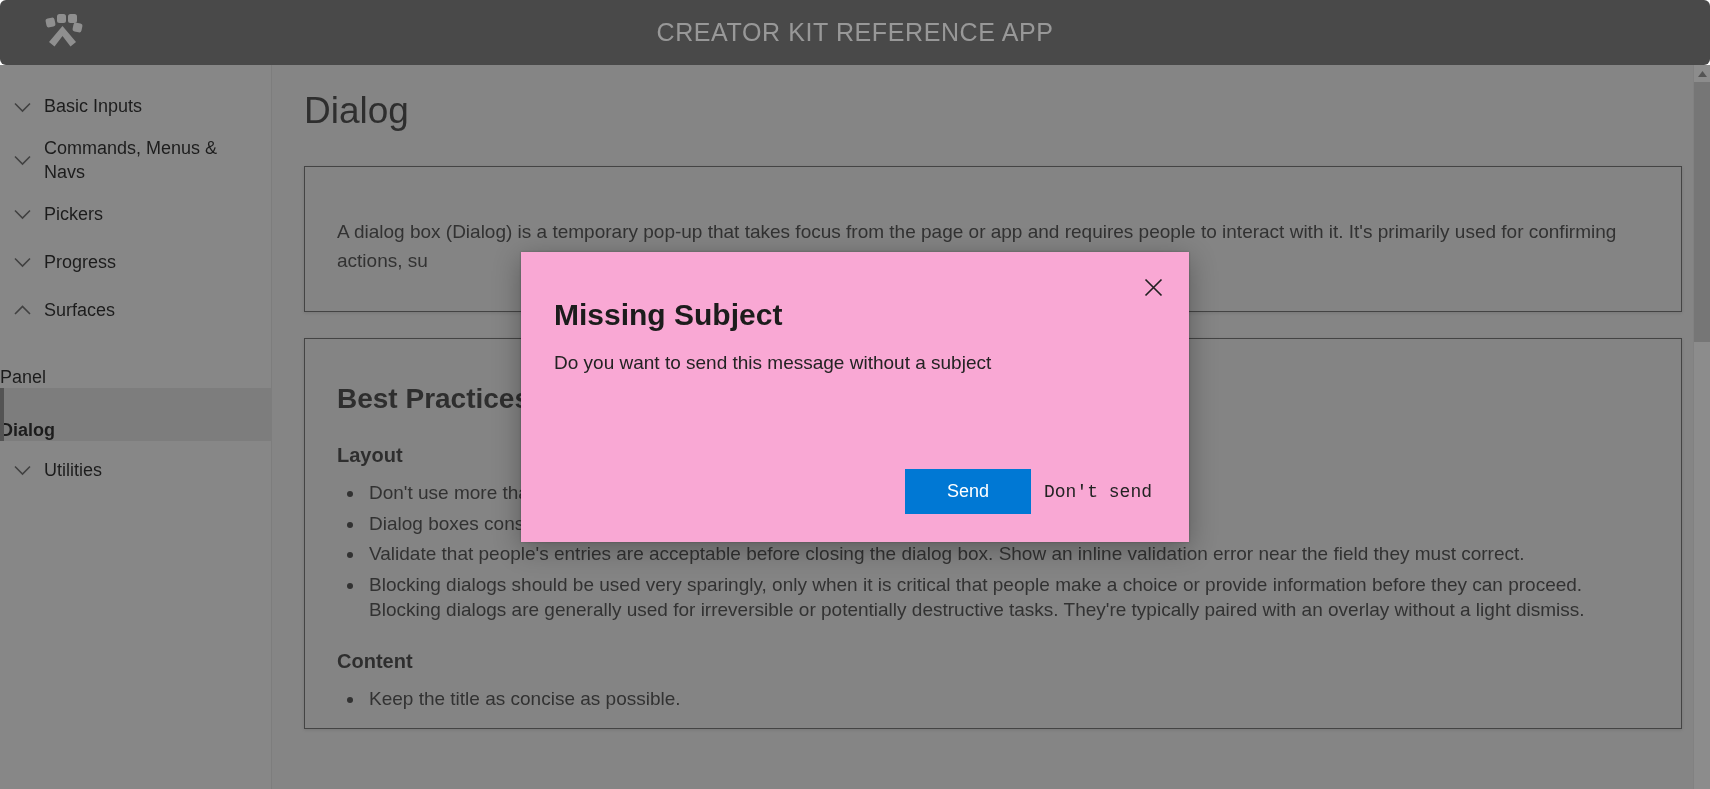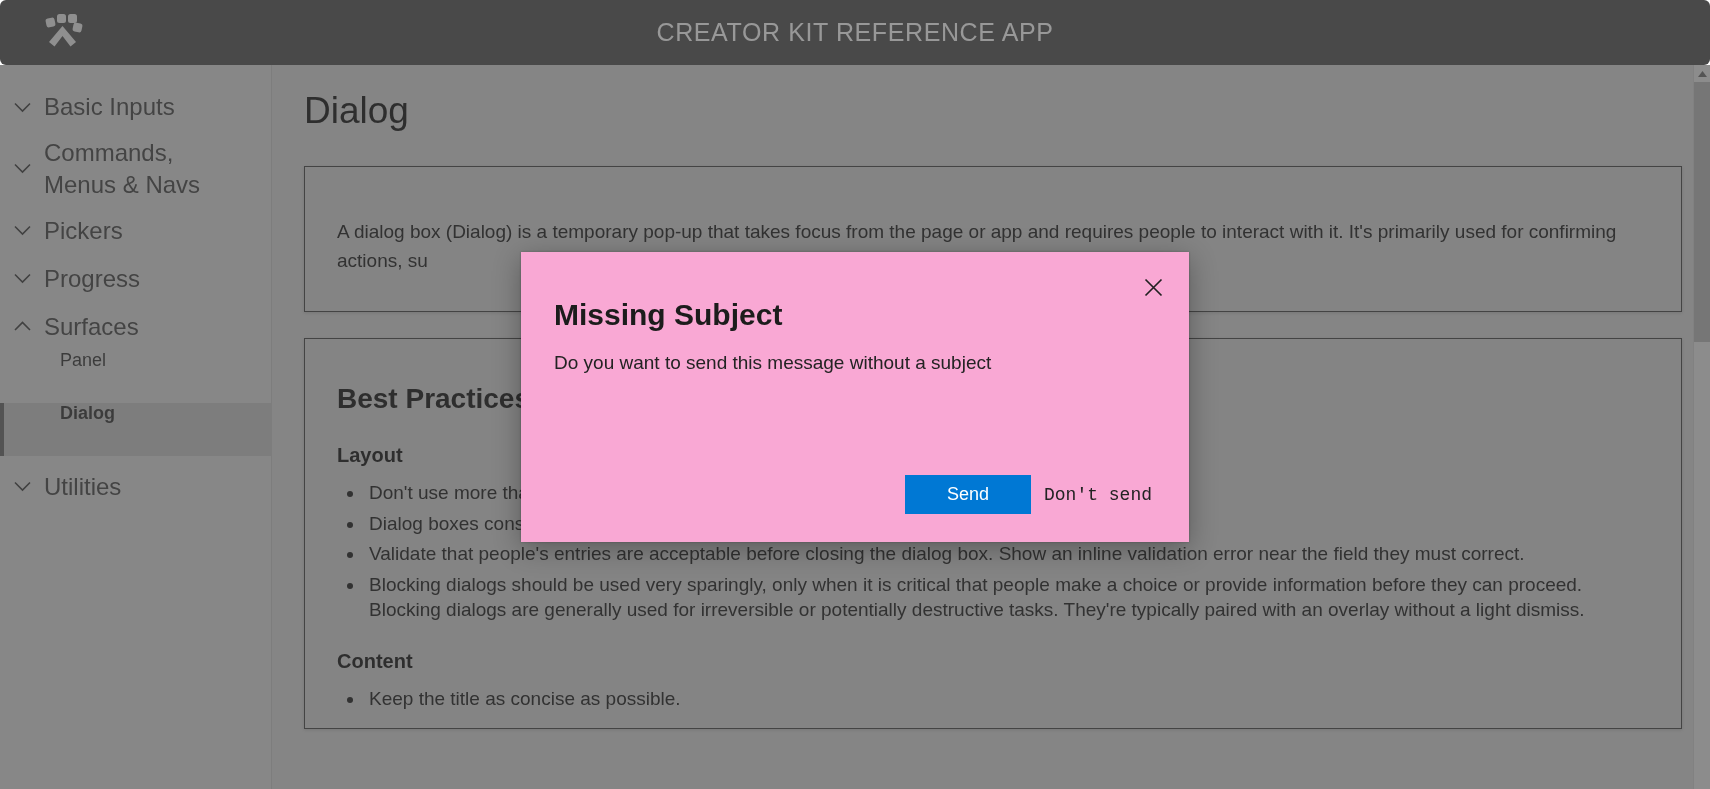--- a/index.html
+++ b/index.html
@@ -80,34 +80,33 @@
   .nav-chevron {
     width: 44px;
     min-width: 44px;
     display: flex;
     align-items: center;
     justify-content: center;
     color: #3b3b3b;
   }
   .nav-chevron svg { display: block; }
   .nav-group-label {
-    font-size: 24px;
-    color: #0c4a6e;
+    font-size: 18px;
+    color: #000000;
     line-height: 1.32;
     padding-right: 8px;
   }
   .nav-child {
     display: flex;
-    align-items: flex-start;
+    align-items: flex-end;
     height: 53px;
-    padding-left: 60px;
     cursor: pointer;
     position: relative;
     font-size: 18px;
-    color: #7f1d1d;
+    color: #000000;
   }
   .nav-child.selected {
     background: #9c9c9c;
     font-weight: 700;
   }
   .nav-child.selected::before {
     content: "";
     position: absolute;
     left: 0; top: 0;
     width: 4px; height: 100%;
@@ -254,21 +253,21 @@
     display: flex;
     align-items: center;
     justify-content: flex-end;
     gap: 4px;
     padding: 0 28px 28px 28px;
     margin-top: 74px;
   }
   .btn {
     font-family: "Liberation Sans", sans-serif;
     font-size: 18px;
-    height: 39px;
+    height: 45px;
     min-width: 126px;
     border: 1px solid transparent;
     cursor: pointer;
     padding: 0 1px;
   }
   .btn-primary {
     background: #0078d4;
     color: #ffffff;
   }
   .btn-secondary {

